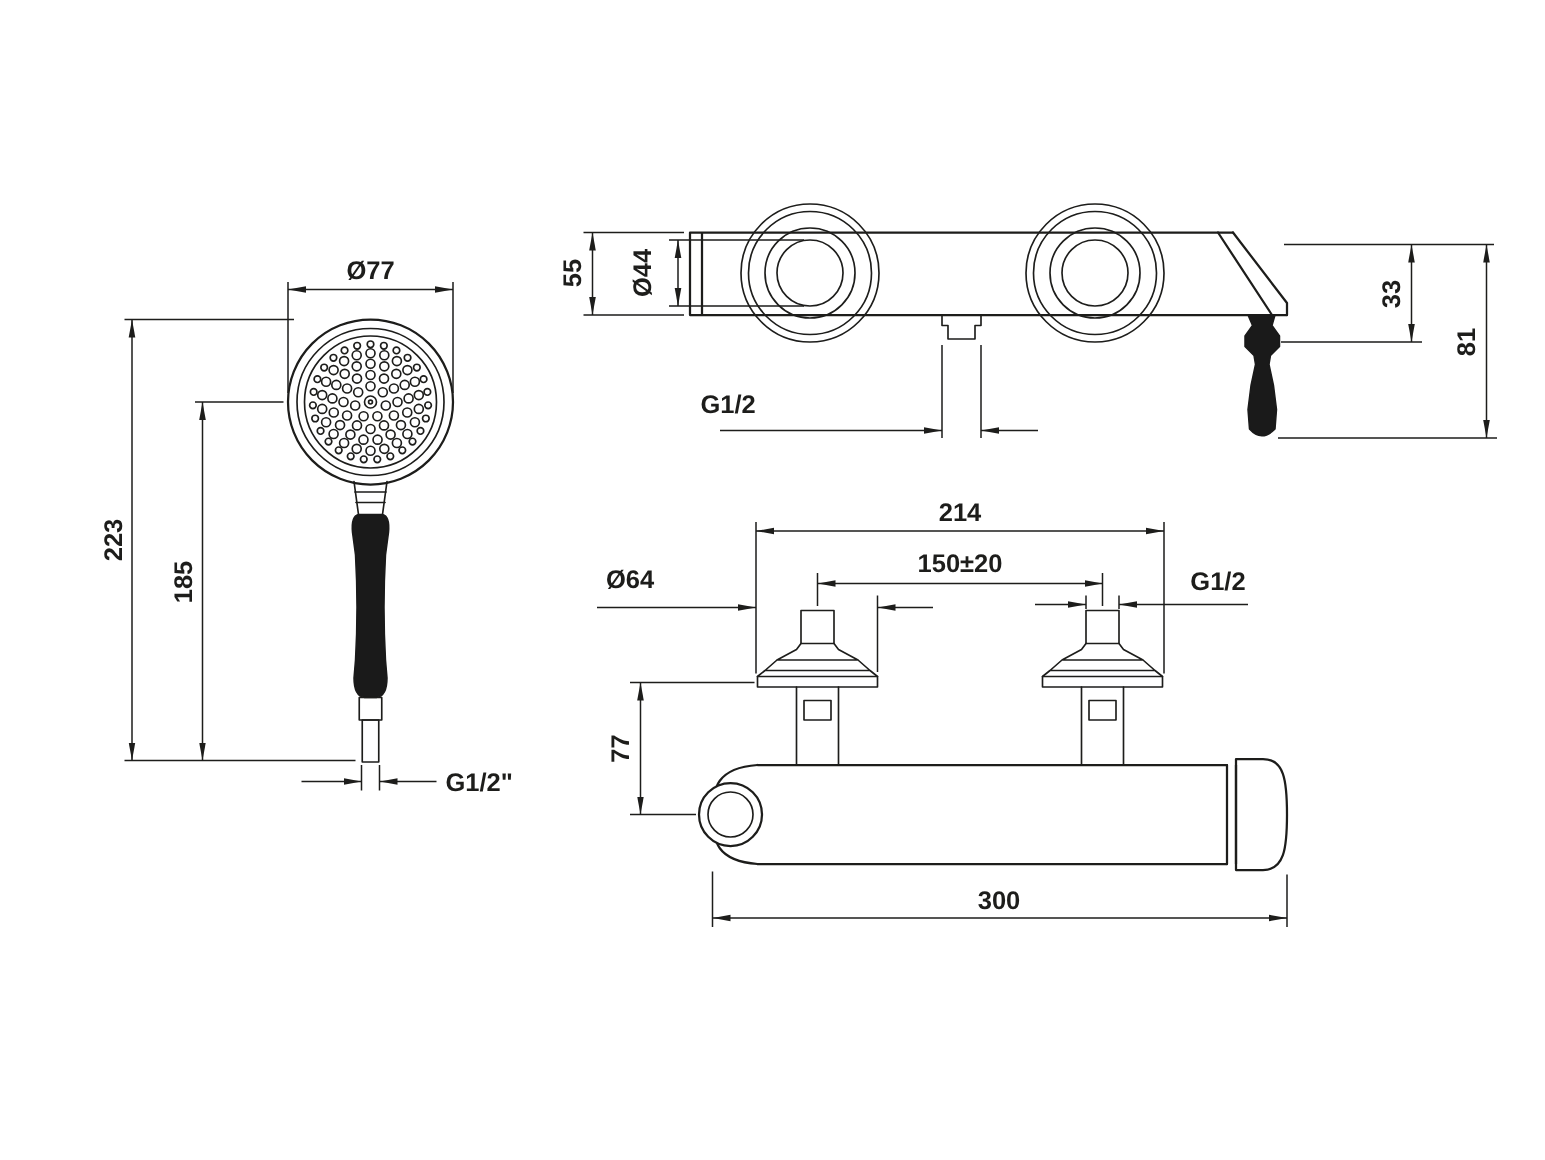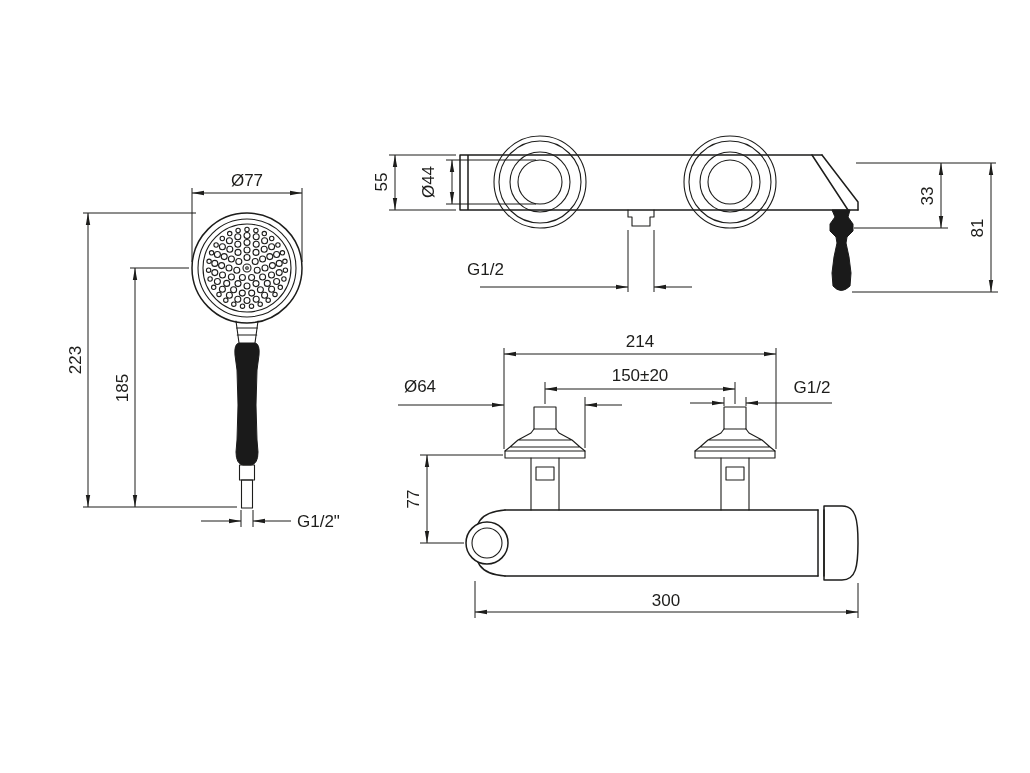--- a/index.html
+++ b/index.html
@@ -1,16 +1,16 @@
 <!DOCTYPE html>
 <html><head>
 <meta charset="utf-8">
 <style>
   html,body{margin:0;padding:0;background:#ffffff;}
-  .stage{position:relative;width:1030px;height:773px;background:#ffffff;overflow:hidden;}
+  .stage{position:relative;width:1030px;height:773px;background:#ffffff;overflow:hidden;font-weight:bold;}
   svg{position:absolute;left:0;top:0;}
   .o  {fill:none;stroke:#1d1d1b;stroke-width:1.5;stroke-linecap:round;stroke-linejoin:round;}
   .o2 {fill:none;stroke:#1d1d1b;stroke-width:1.1;stroke-linecap:round;stroke-linejoin:round;}
   .d  {fill:none;stroke:#1d1d1b;stroke-width:1;}
   .blk{fill:#1a1a1a;stroke:#1a1a1a;stroke-width:1;stroke-linejoin:round;}
   .wfill{fill:#ffffff;stroke:#1d1d1b;stroke-width:1.5;}
   text.lbl{font-family:"Liberation Sans","DejaVu Sans",sans-serif;font-size:17px;fill:#1d1d1b;}
 </style>
 </head>
 <body>

